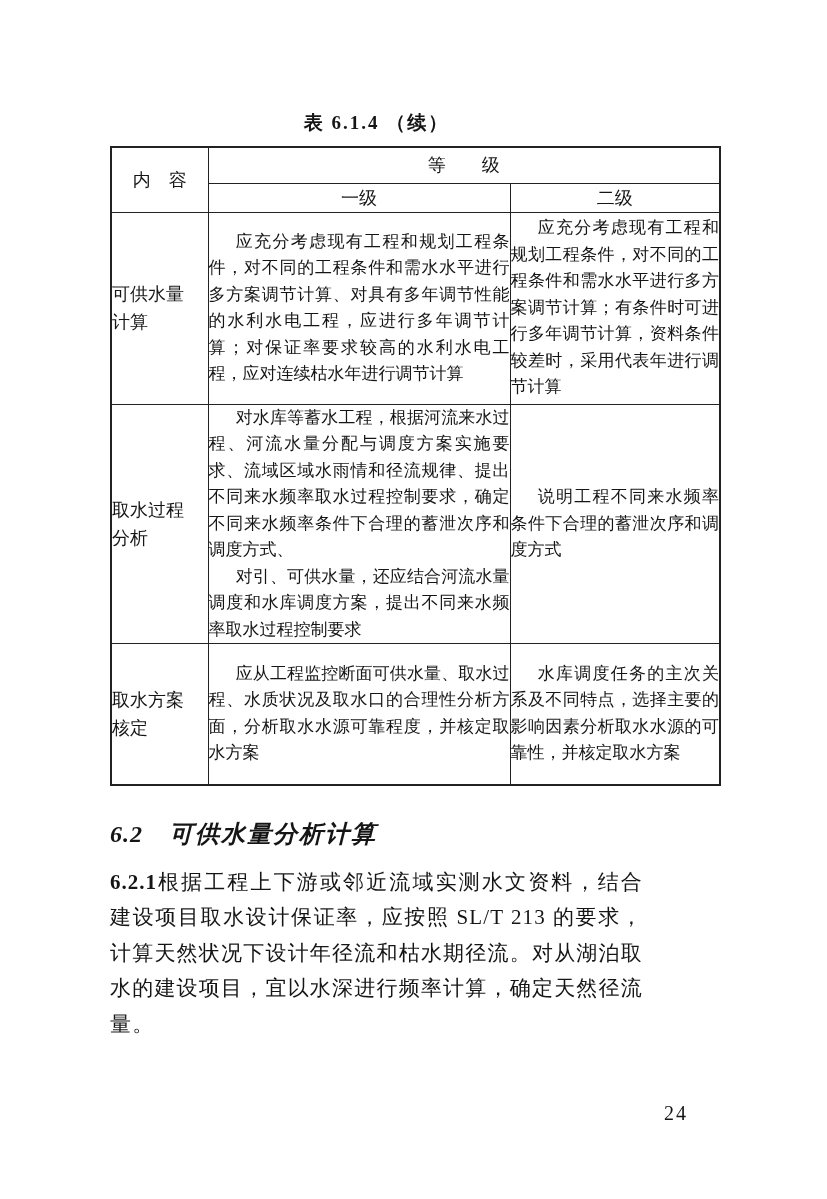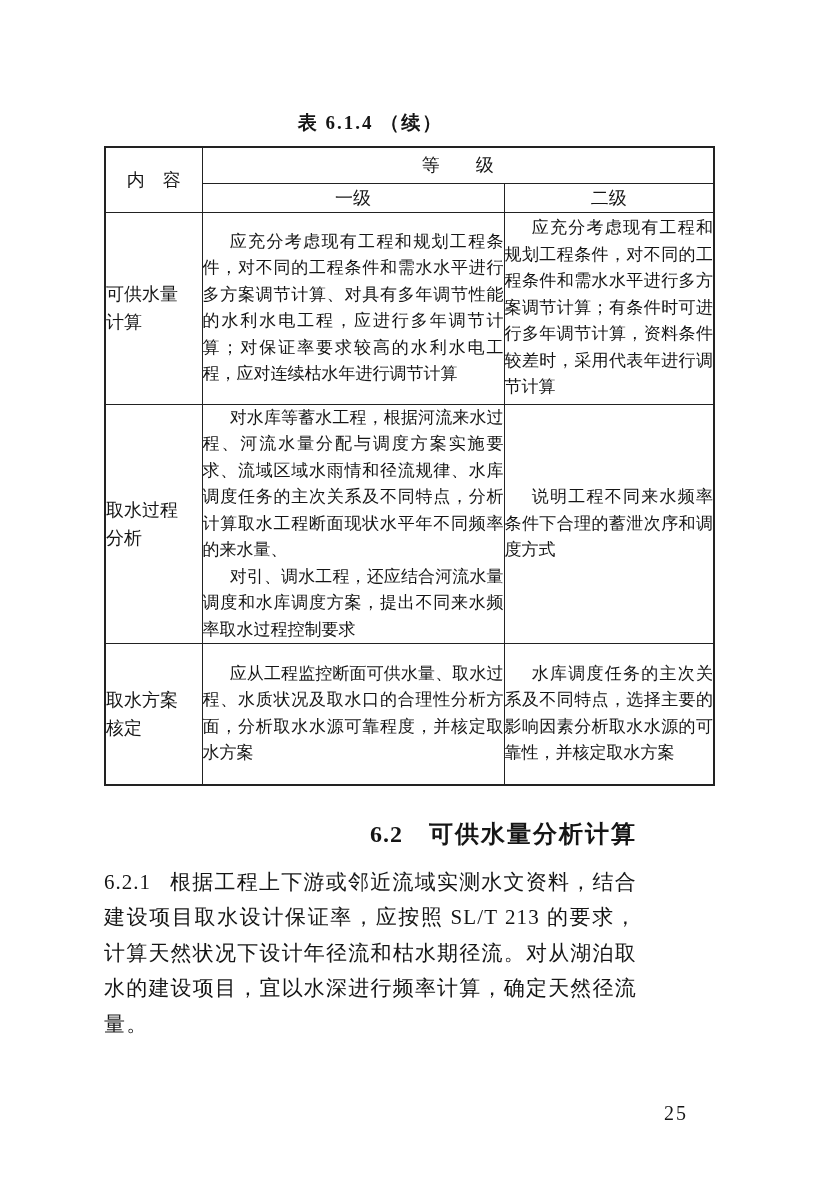--- a/index.html
+++ b/index.html
@@ -6,21 +6,21 @@
   body {
     width: 827px; height: 1199px;
     background: #ffffff;
     color: #151515;
     font-family: "Liberation Serif", "DejaVu Serif", serif;
     position: relative;
     overflow: hidden;
   }
   .content {
     position: absolute;
-    left: 104px; top: 110px;
+    left: 110px; top: 110px;
     width: 533px;
   }
   .table-title {
     text-align: center;
     font-weight: bold;
     font-size: 19px;
     letter-spacing: 2px;
     margin: 0 0 10px 0;
     line-height: 26px;
   }
@@ -52,37 +52,38 @@
     font-size: 17px;
     line-height: 26.5px;
     text-align: justify;
     text-justify: inter-ideograph;
   }
   .body-cell p { margin: 0; text-indent: 1.6em; }
   .r1 { height: 192px; }
   .r2 { height: 235px; }
   .r3 { height: 141px; }
   .section-heading {
-    text-align: right;
+    text-align: left;
     font-weight: bold;
     font-size: 24px;
     margin: 32px 0 15px 0;
     line-height: 32px;
+    font-style: italic;
   }
   .section-heading .sec-num { margin-right: 26px; letter-spacing: 1px; }
   .section-heading .sec-title { letter-spacing: 2px; }
   .clause {
     font-size: 21px;
     line-height: 35.5px;
     text-align: justify;
     text-justify: inter-ideograph;
     letter-spacing: 1.2px;
     margin: 0;
   }
-  .clause-num { font-weight: normal; margin-right: 19px; letter-spacing: 1px; }
+  .clause-num { font-weight: bold; letter-spacing: 1px; }
   .page-number {
     position: absolute;
     left: 664px; top: 1102px;
     font-size: 20px;
     letter-spacing: 2px;
   }
 </style>
 </head>
 <body>
 
@@ -118,22 +119,22 @@
           <p>应充分考虑现有工程和规划工程条件，对不同的工程条件和需水水平进行多方案调节计算；有条件时可进行多年调节计算，资料条件较差时，采用代表年进行调节计算</p>
         </td>
       </tr>
 
       <tr class="r2">
         <td class="label-cell">
           <div>取水过程</div>
           <div>分析</div>
         </td>
         <td class="body-cell">
-          <p>对水库等蓄水工程，根据河流来水过程、河流水量分配与调度方案实施要求、流域区域水雨情和径流规律、水库调度任务的主次关系及不同特点，分析计算取水工程断面现状水平年不同频率的来水量、</p>
-          <p>对引、调水工程，还应结合河流水量调度和水库调度方案，提出不同来水频率取水过程控制要求</p>
+          <p>对水库等蓄水工程，根据河流来水过程、河流水量分配与调度方案实施要求、流域区域水雨情和径流规律、提出不同来水频率取水过程控制要求，确定不同来水频率条件下合理的蓄泄次序和调度方式、</p>
+          <p>对引、可供水量，还应结合河流水量调度和水库调度方案，提出不同来水频率取水过程控制要求</p>
         </td>
         <td class="body-cell">
           <p>说明工程不同来水频率条件下合理的蓄泄次序和调度方式</p>
         </td>
       </tr>
 
       <tr class="r3">
         <td class="label-cell">
           <div>取水方案</div>
           <div>核定</div>
@@ -152,13 +153,13 @@
     <span class="sec-num">6.2</span><span class="sec-title">可供水量分析计算</span>
   </div>
 
   <p class="clause">
     <span class="clause-num">6.2.1</span><span>根据工程上下游或邻近流域实测水文资料，结合建设项目取水设计保证率，应按照 SL/T 213 的要求，计算天然状况下设计年径流和枯水期径流。对从湖泊取水的建设项目，宜以水深进行频率计算，确定天然径流量。</span>
   </p>
 
 
 </div>
 
-<div class="page-number">25</div>
+<div class="page-number">24</div>
 
 </body></html>

